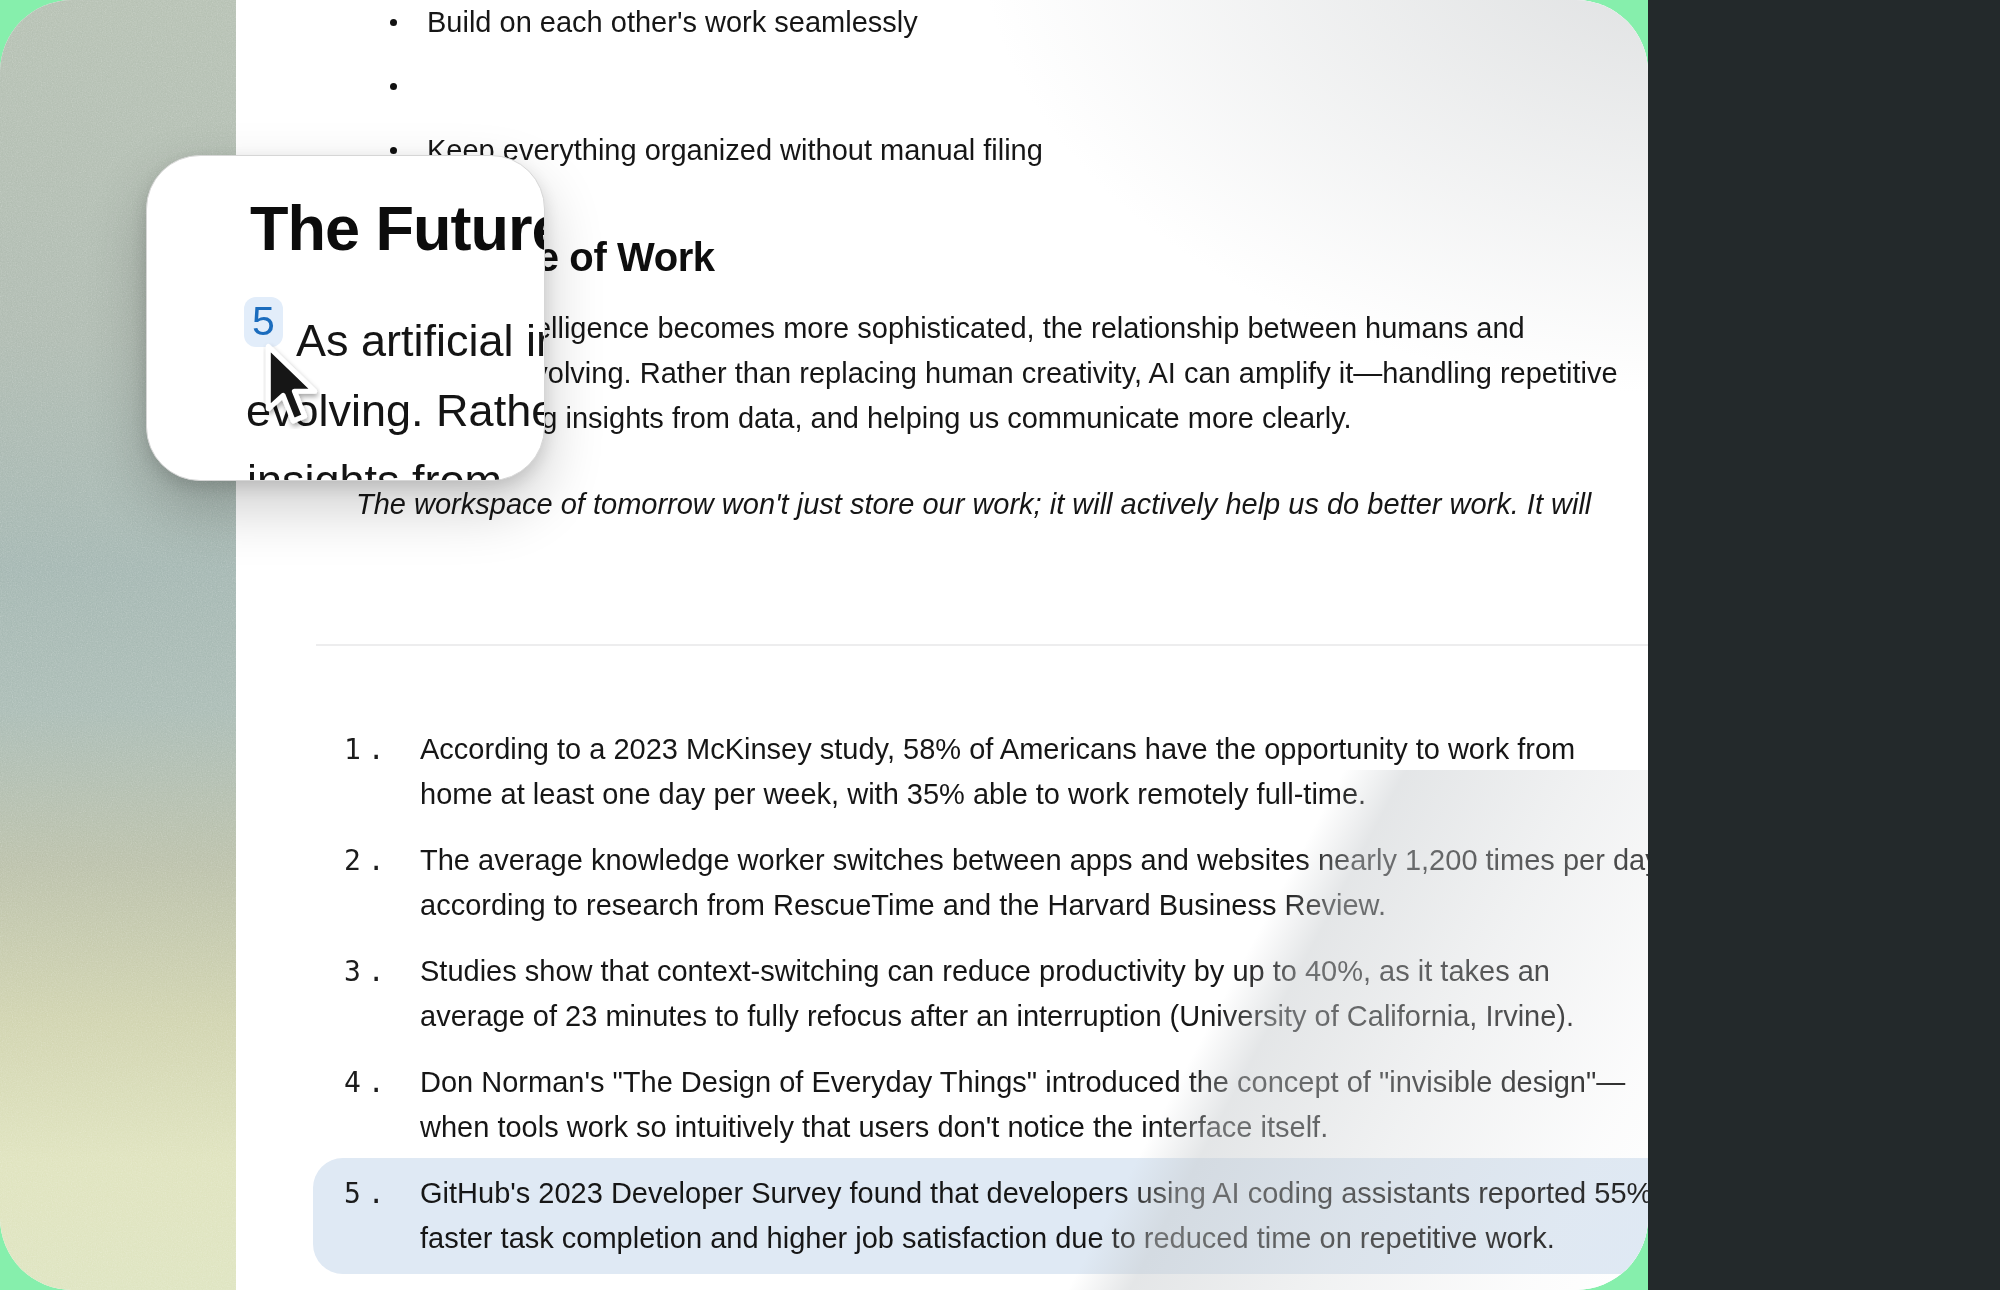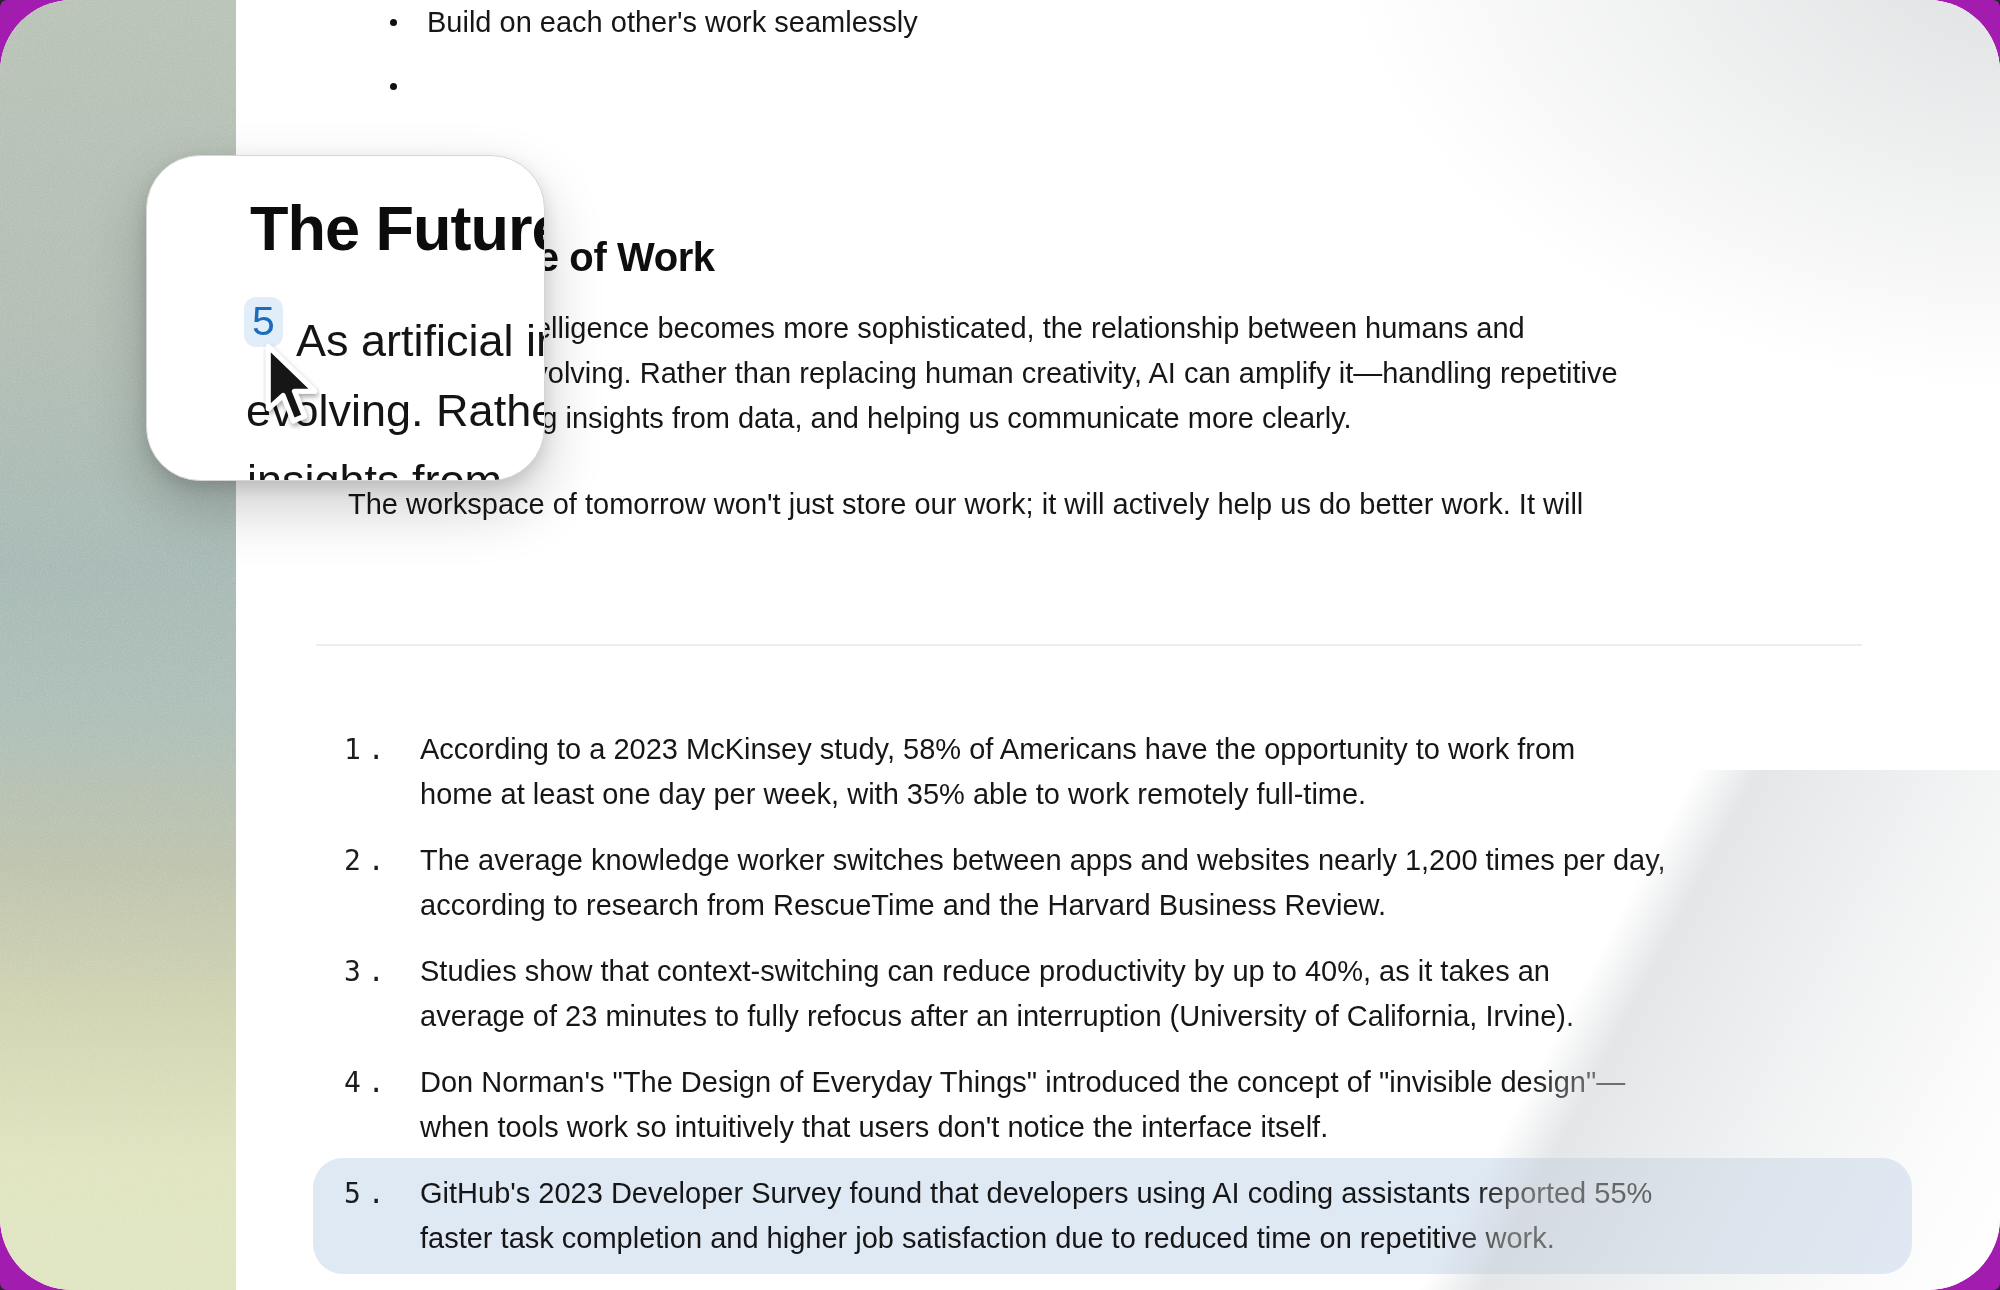--- a/index.html
+++ b/index.html
@@ -1,17 +1,17 @@
 <!DOCTYPE html>
 <html><head>
 <meta charset="utf-8">
 <style>
   html,body{margin:0;padding:0;background:#23292b;}
-  .stage{position:relative;width:2000px;height:1290px;background:#a21caf;overflow:hidden;
-         font-family:"Liberation Sans",sans-serif;border-radius:7px;}
+  .stage{position:relative;width:1648px;height:1290px;background:#86efac;overflow:hidden;
+         font-family:"Liberation Sans",sans-serif;}
   .screen-clip{position:absolute;inset:0;border-radius:72px;overflow:hidden;background:#ffffff;}
 
   
   .wallpaper{position:absolute;left:0;top:0;width:236px;height:100%;
     background:linear-gradient(180deg,#b5c0b2 0%,#aebab0 26%,#a3b6b1 44%,#a9bbb4 55%,
                #bac0a9 67%,#d0d3ae 79%,#dfe3bd 90%,#dee4bf 100%);}
   .wallpaper svg.grain{position:absolute;inset:0;width:100%;height:100%;opacity:.38;mix-blend-mode:overlay;}
 
   
   .page{position:absolute;left:236px;top:0;right:0;bottom:0;background:#ffffff;}
@@ -28,21 +28,21 @@
   .bullet-row{display:flex;align-items:center;height:34px;margin-bottom:30px;white-space:nowrap;}
   .dot{width:7px;height:7px;border-radius:50%;background:#111;margin-right:30px;flex:none;}
 
   
   .doc-heading{position:absolute;left:120px;top:232px;font-size:40px;font-weight:700;
     letter-spacing:-0.4px;color:#0e0e0e;white-space:nowrap;line-height:50px;}
 
   
   .para{position:absolute;font-size:29px;line-height:45px;white-space:nowrap;}
   .para1{left:120px;top:306px;}
-  .para2{left:112px;top:482px;}
+  .para2{left:120px;top:482px;font-style:italic;}
 
   .divider{position:absolute;left:80px;top:644px;width:1546px;height:2px;background:#ededee;}
 
   
   .footnotes{position:absolute;left:80px;top:727px;font-size:29px;line-height:45px;}
   .fn{position:relative;padding:0 20px 0 104px;margin-bottom:21px;white-space:nowrap;}
   .fn .num{position:absolute;left:28px;top:0;font-family:"DejaVu Sans Mono",monospace;
     font-size:28px;letter-spacing:7px;color:#1c1c1c;}
   .fn.hl{background:#dfe9f4;border-radius:30px;box-sizing:border-box;width:1599px;
     margin-left:-3px;margin-top:-13px;padding:13px 20px 13px 107px;margin-bottom:0;}
@@ -82,20 +82,24 @@
     <div class="page">
       <div class="content">
 
         <div class="bullets">
           <div class="bullet-row">
             <span class="dot"></span>
             <span>Build on each other's work seamlessly</span>
           </div>
           <div class="bullet-row">
             <span class="dot"></span>
+          </div>
+          <div class="bullet-row">
+            <span class="dot"></span>
+            <span>Keep everything organized without manual filing</span>
           </div>
         </div>
 
         <h2 class="doc-heading" style="margin:0;">The Future of Work</h2>
 
         <div class="para para1">
           <div>As artificial intelligence becomes more sophisticated, the relationship between humans and</div>
           <div>machines is evolving. Rather than replacing human creativity, AI can amplify it—handling repetitive</div>
           <div>tasks, surfacing insights from data, and helping us communicate more clearly.</div>
         </div>

